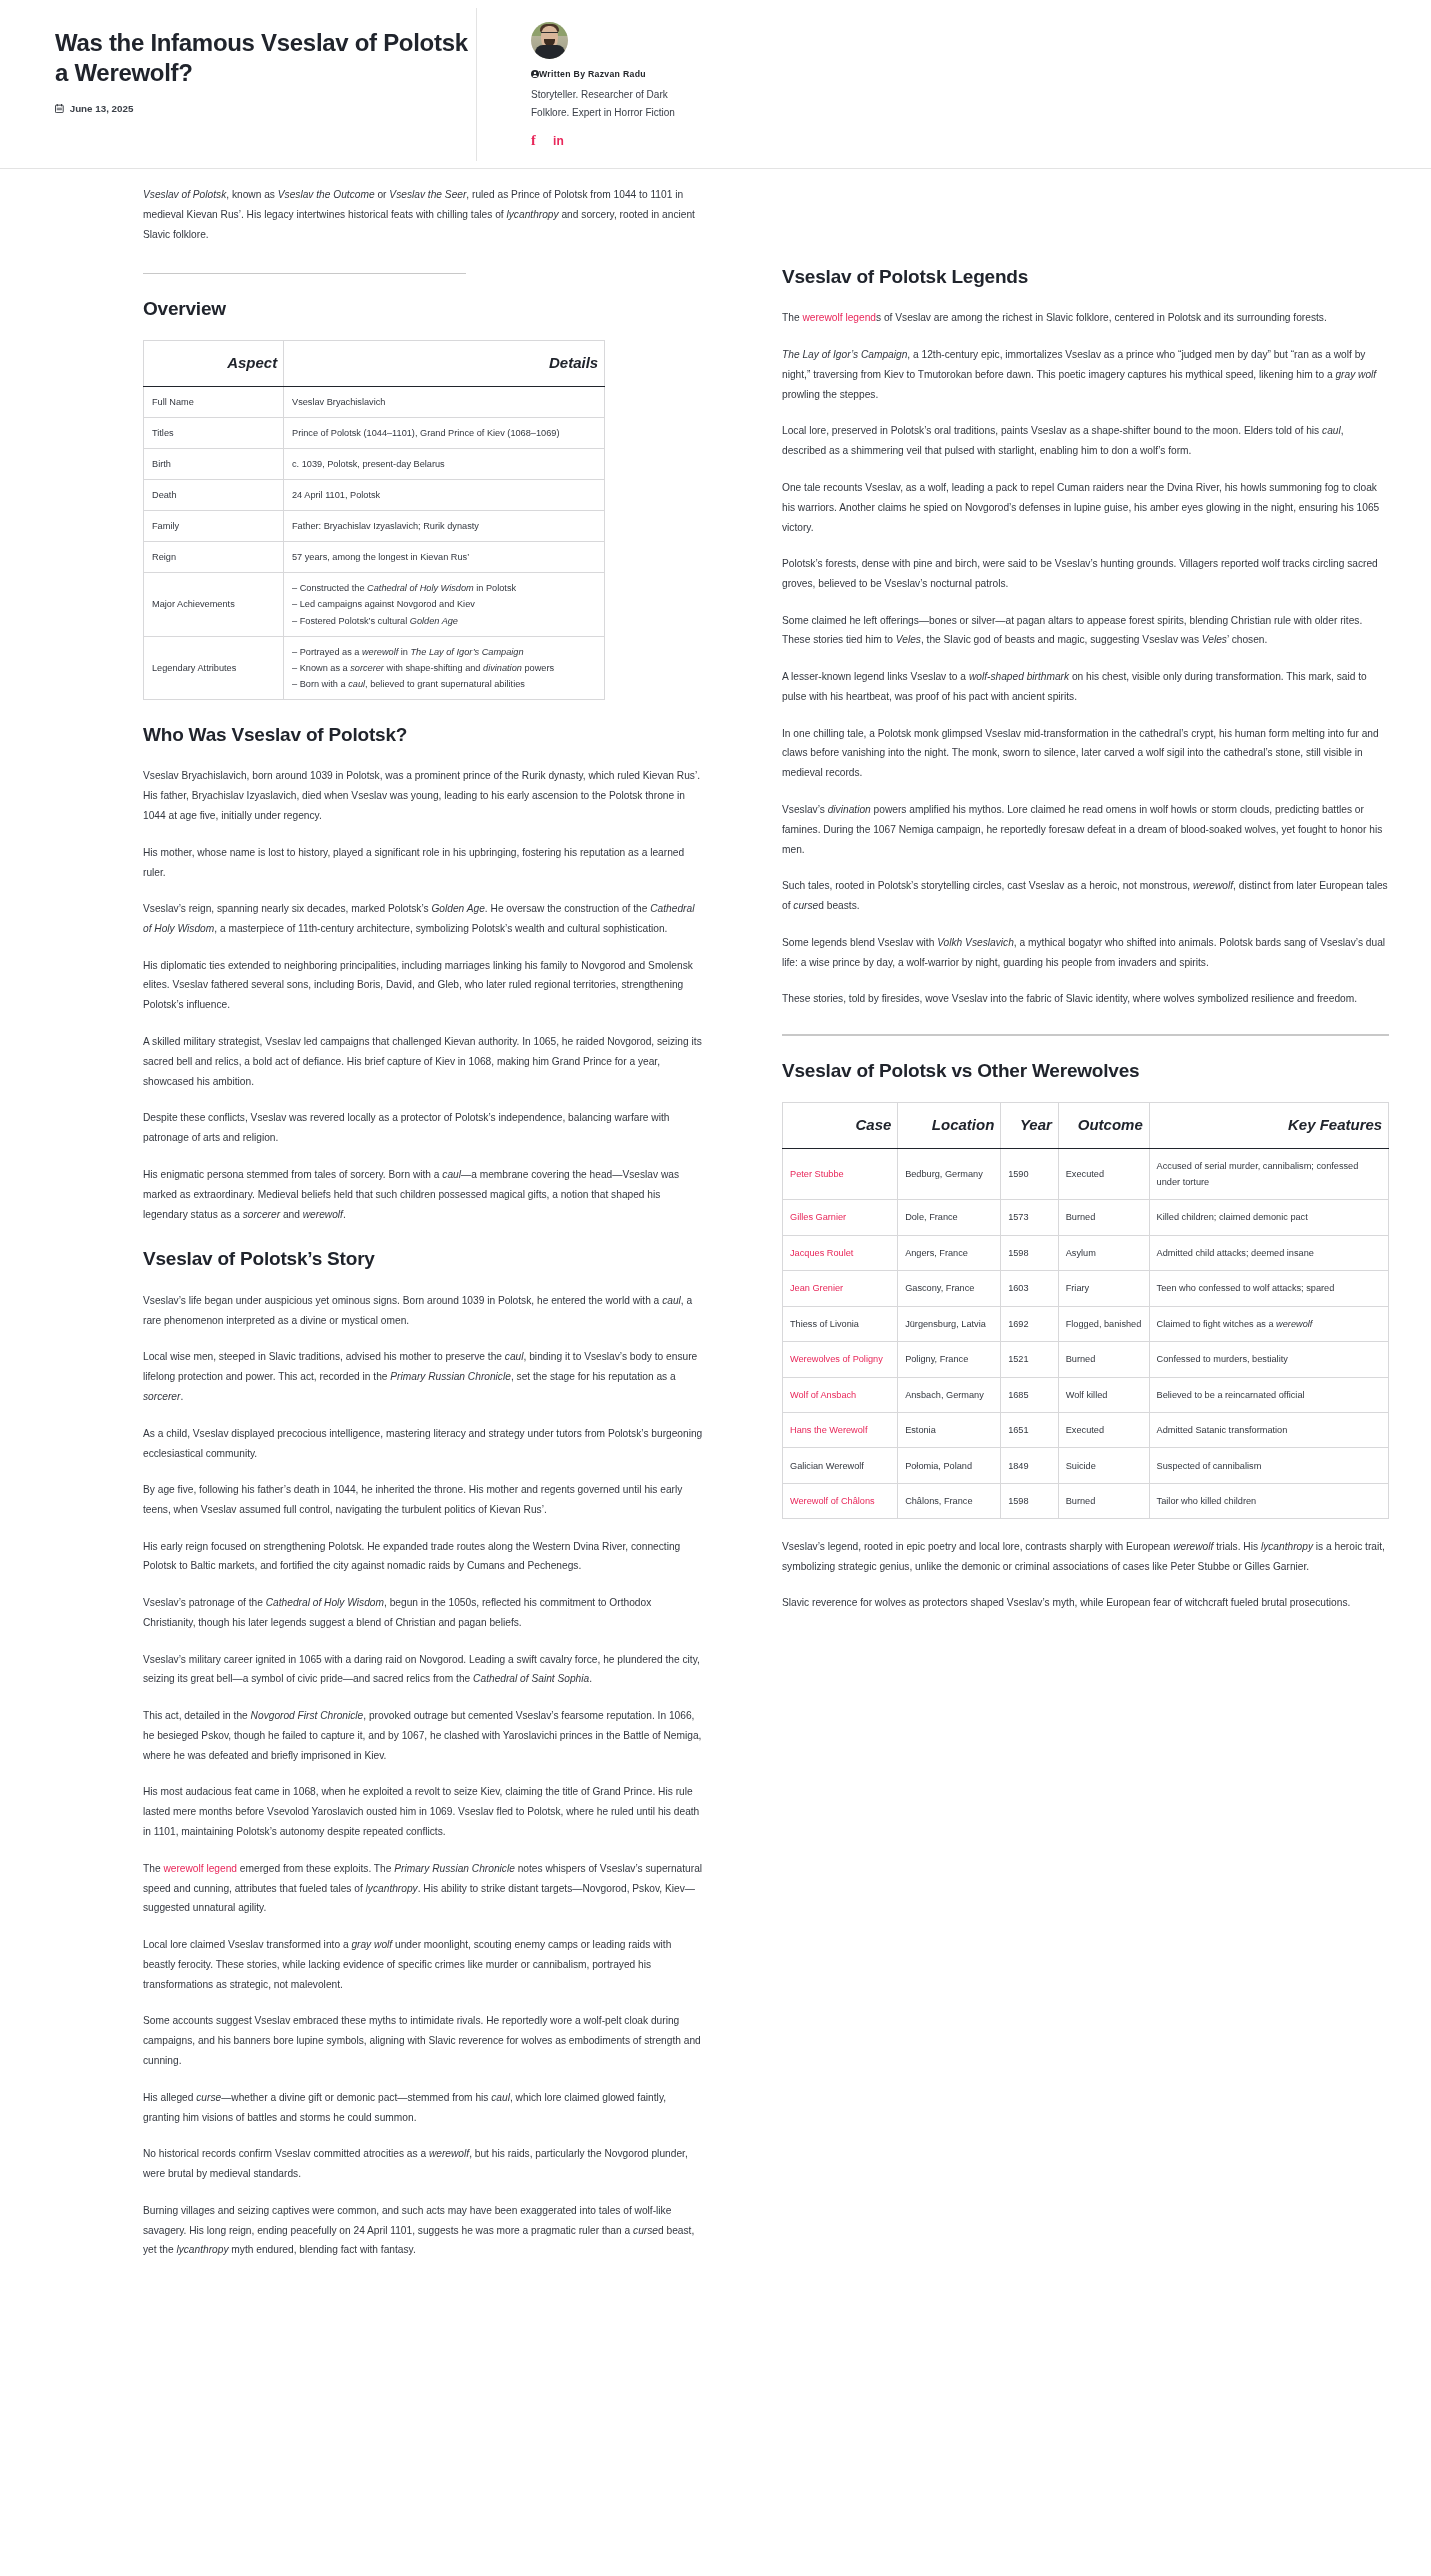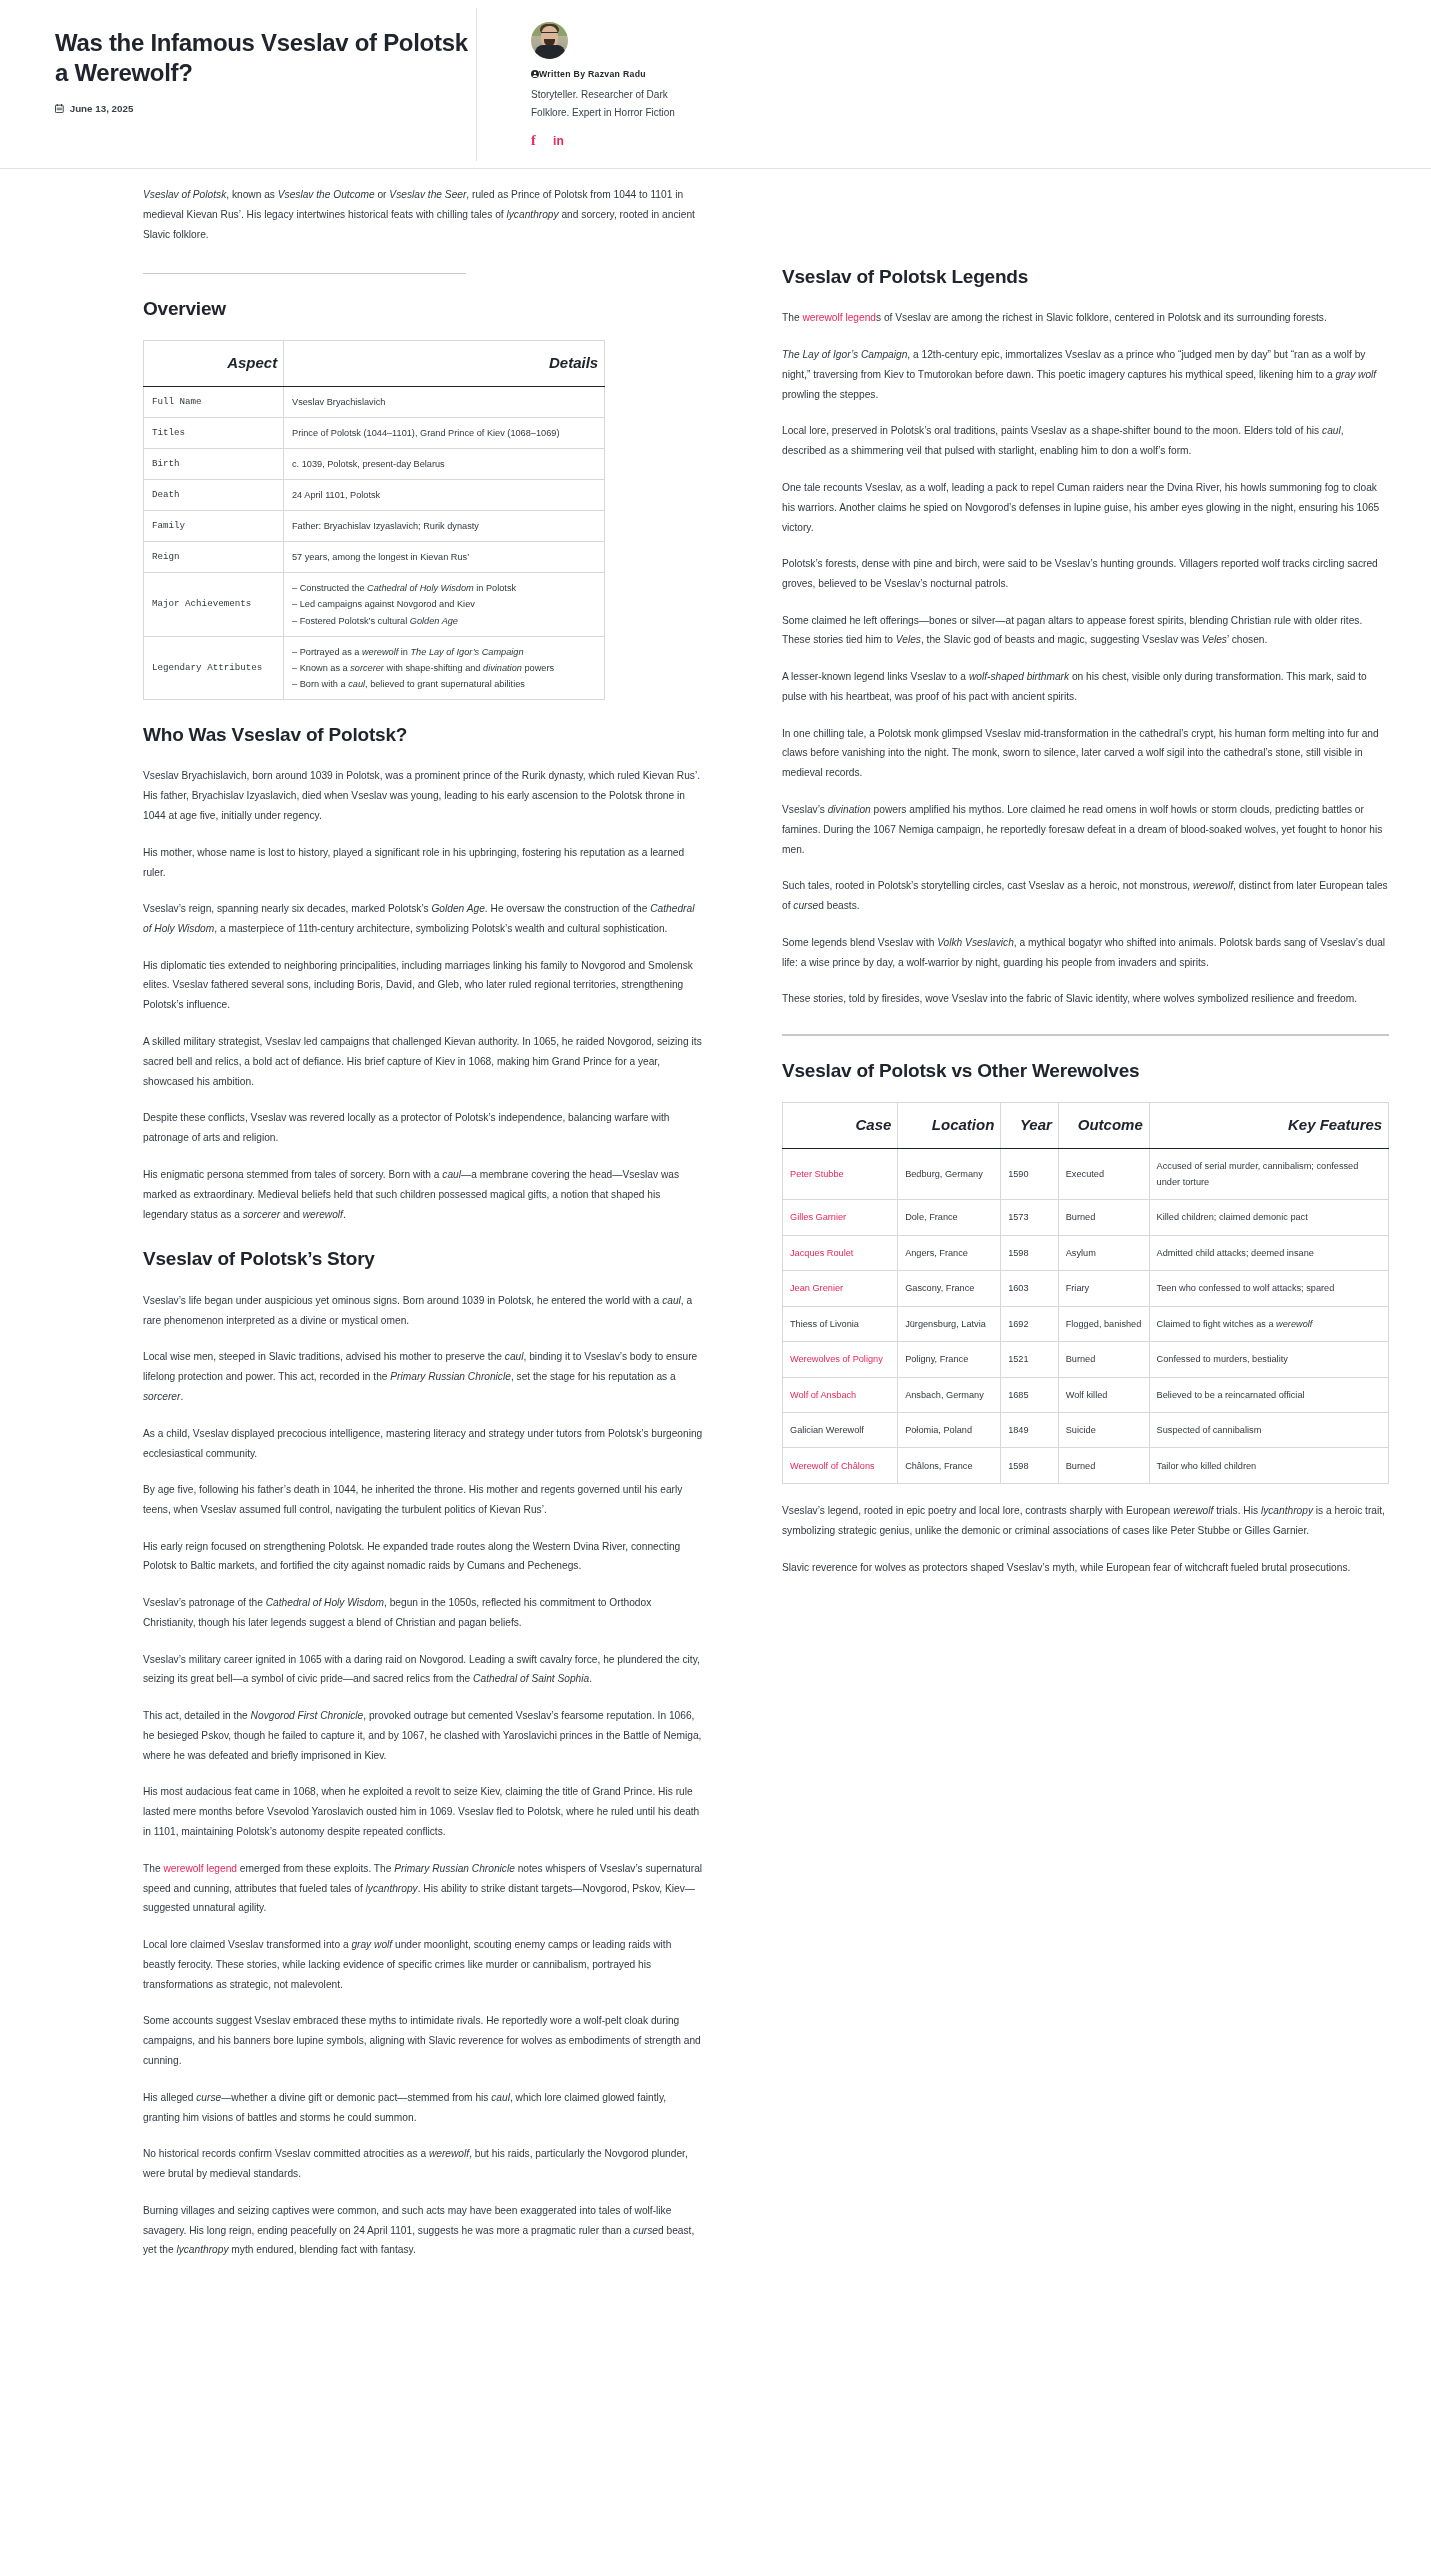--- a/index.html
+++ b/index.html
@@ -119,21 +119,21 @@
     text-align:left;
     color:#33373f;
   }
   table th{
     text-align:right; font-weight:bold; color:#20242c;
     font-size:15px; padding:9.2px 5.8px;
     border-bottom:1.7px solid #20242c;
     font-style:italic;
   }
   table.overview{ width:462px; }
-  table.overview td.aspect{ width:123px;font-family:Liberation Mono, monospace; }
+  table.overview td.aspect{ width:123px; }
   table.overview td .line{ display:block; }
 
   table.compare{ width:100%; table-layout:fixed; }
   table.compare col.c-case{width:19%;}
   table.compare col.c-loc{width:17%;}
   table.compare col.c-year{width:9.5%;}
   table.compare col.c-out{width:15%;}
   table.compare col.c-feat{width:39.5%;}
   table.compare td{ padding:9.2px 7px; }
   table.compare td.casecell{ color:#e8275a; }
@@ -376,20 +376,27 @@
           <td>Confessed to murders, bestiality</td>
         </tr>
         <tr>
           <td class="casecell">Wolf of Ansbach</td>
           <td>Ansbach, Germany</td>
           <td class="yearcell">1685</td>
           <td>Wolf killed</td>
           <td>Believed to be a reincarnated official</td>
         </tr>
         <tr>
+          <td class="casecell">Hans the Werewolf</td>
+          <td>Estonia</td>
+          <td class="yearcell">1651</td>
+          <td>Executed</td>
+          <td>Admitted Satanic transformation</td>
+        </tr>
+        <tr>
           <td class="casecell plain">Galician Werewolf</td>
           <td>Połomia, Poland</td>
           <td class="yearcell">1849</td>
           <td>Suicide</td>
           <td>Suspected of cannibalism</td>
         </tr>
         <tr>
           <td class="casecell">Werewolf of Châlons</td>
           <td>Châlons, France</td>
           <td class="yearcell">1598</td>

